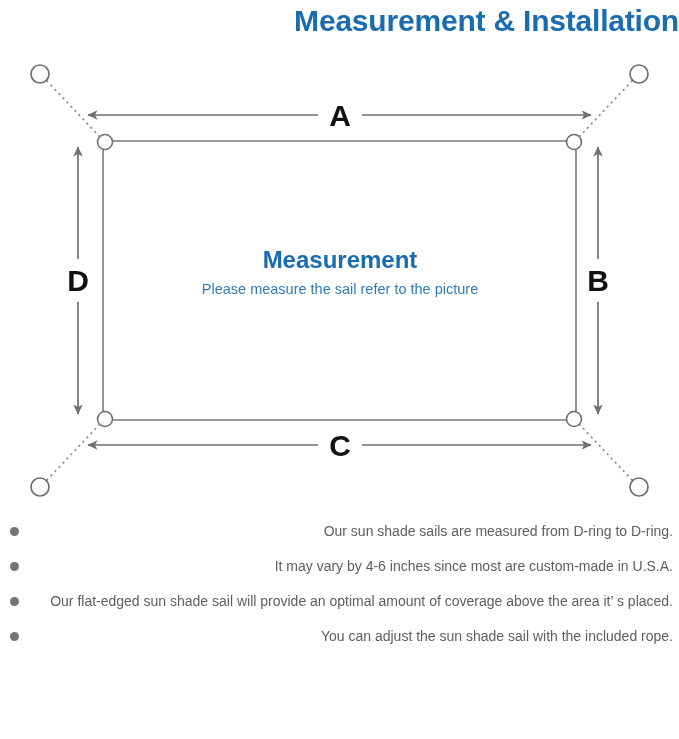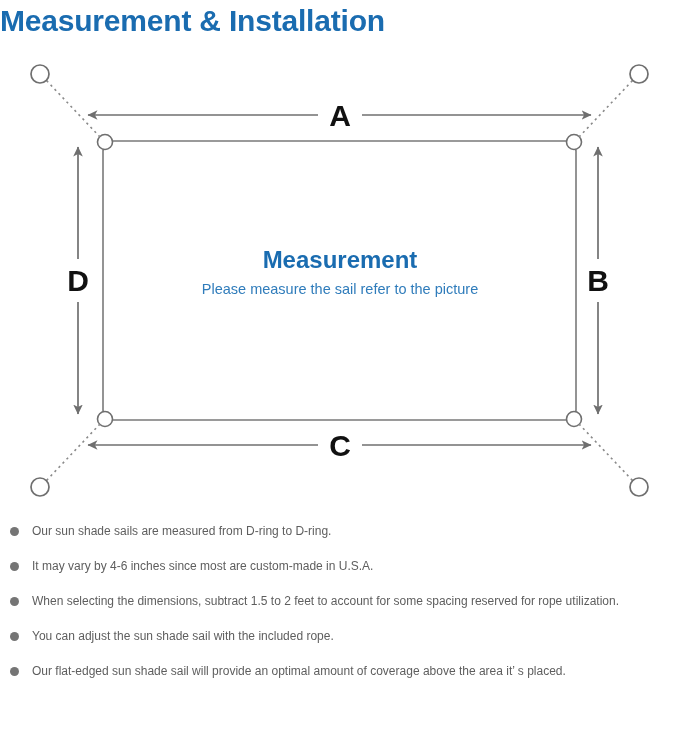--- a/index.html
+++ b/index.html
@@ -18,21 +18,21 @@
   .page {
     position: relative;
     width: 679px;
     height: 739px;
   }
   .title {
     position: absolute;
     left: 0;
     top: 0;
     width: 679px;
-    text-align: left;
+    text-align: right;
     font-size: 30px;
     font-weight: bold;
     color: #1a6cb0;
     letter-spacing: -0.2px;
     line-height: 38px;
     padding-top: 2px;
     white-space: nowrap;
   }
   .diagram {
     position: absolute;
@@ -46,23 +46,24 @@
     left: 0;
     top: 522px;
     width: 679px;
     height: 217px;
   }
   .note {
     position: relative;
     padding-left: 32px;
     padding-right: 6px;
     margin-bottom: 16px;
-    font-size: 12px;
+    font-size: 14px;
     line-height: 19px;
     color: #5e5e5e;
+    text-align: right;
   }
   .note .dot {
     position: absolute;
     left: 10px;
     top: 5px;
     width: 9px;
     height: 9px;
     border-radius: 50%;
     background: #757575;
   }
@@ -142,25 +143,21 @@
     <div class="note">
       <span class="dot"></span>
       <span>Our sun shade sails are measured from D-ring to D-ring.</span>
     </div>
     <div class="note">
       <span class="dot"></span>
       <span>It may vary by 4-6 inches since most are custom-made in U.S.A.</span>
     </div>
     <div class="note">
       <span class="dot"></span>
-      <span>When selecting the dimensions, subtract 1.5 to 2 feet to account for some spacing reserved for rope utilization.</span>
+      <span>Our flat-edged sun shade sail will provide an optimal amount of coverage above the area it’  s placed.</span>
     </div>
     <div class="note">
       <span class="dot"></span>
       <span>You can adjust the sun shade sail with the included rope.</span>
-    </div>
-    <div class="note">
-      <span class="dot"></span>
-      <span>Our flat-edged sun shade sail will provide an optimal amount of coverage above the area it’  s placed.</span>
     </div>
   </div>
 
 </div>
 
 </body></html>

